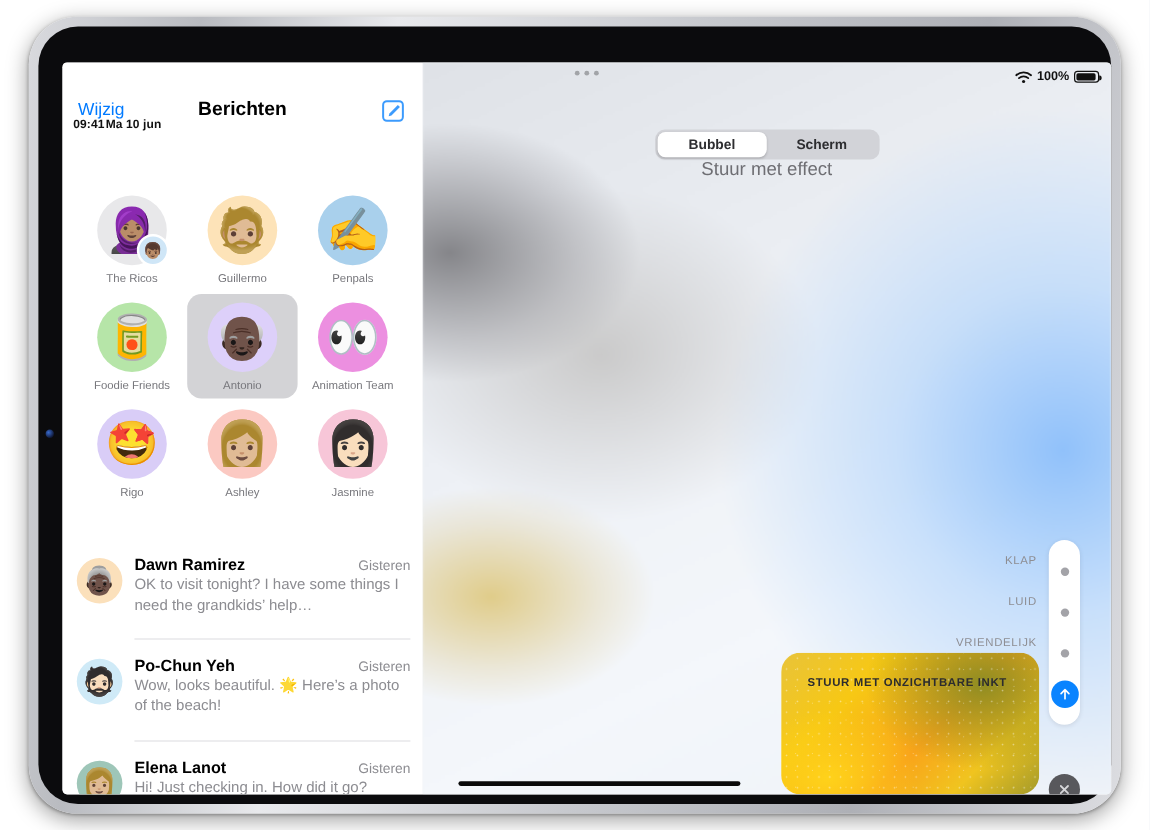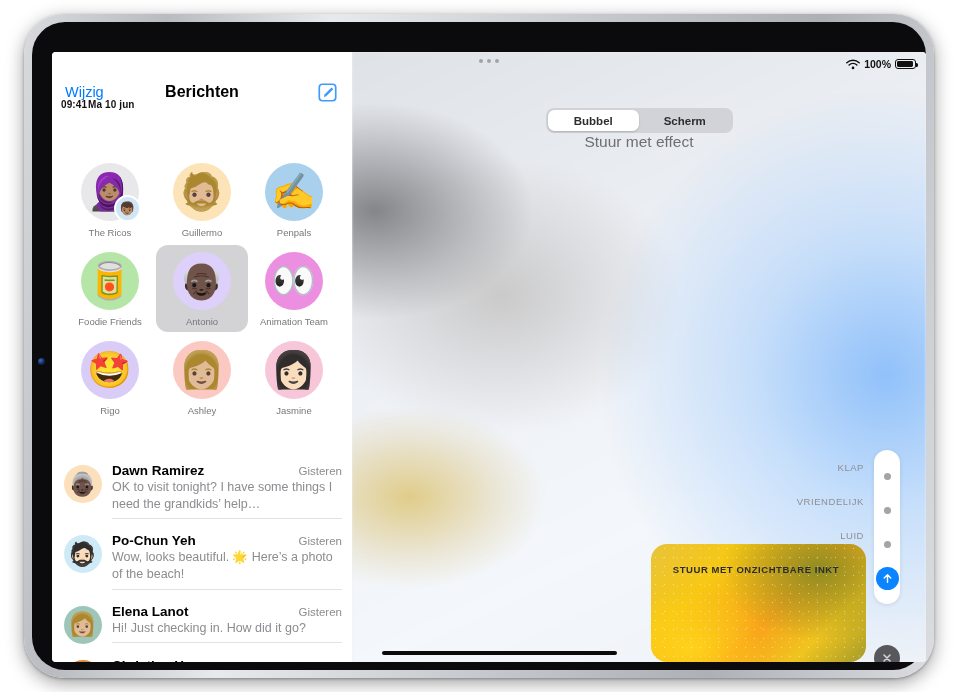--- a/index.html
+++ b/index.html
@@ -100,21 +100,21 @@
     border:2px solid #fff;display:flex;align-items:center;justify-content:center;font-size:13px;
   }
 
   
   #conversation-list{position:absolute;left:0;top:404px;width:300px;}
   .conv-row{display:flex;align-items:flex-start;padding:7px 10px 7px 12px;cursor:pointer;position:relative;}
   .conv-avatar{
     width:38px;height:38px;border-radius:50%;flex:0 0 38px;margin-top:2px;
     display:flex;align-items:center;justify-content:center;font-size:23px;overflow:hidden;
   }
-  .conv-body{flex:1;margin-left:10px;min-width:0;position:relative;padding-bottom:7px;}
+  .conv-body{flex:1;margin-left:10px;min-width:0;position:relative;padding-bottom:21px;}
   .conv-topline{display:flex;align-items:baseline;justify-content:space-between;gap:6px;}
   .conv-name{font-size:13.5px;font-weight:bold;color:#000;white-space:nowrap;}
   .conv-time{font-size:11.5px;color:#8c8c91;white-space:nowrap;flex:0 0 auto;}
   .conv-preview{font-size:12.5px;color:#8c8c91;line-height:1.33;margin-top:1px;}
   .conv-sep{position:absolute;left:0;right:0;bottom:0;height:1px;background:#e2e2e4;}
 
   
   #main-panel{
     position:absolute;left:300px;top:0;width:574px;height:610px;overflow:hidden;
     background:#eef0f4;
@@ -204,22 +204,22 @@
           </div>
           <div id="effect-title">Stuur met effect</div>
         </div>
 
         <div id="ink-preview">
           <div id="ink-speckle"></div>
         </div>
 
         <div id="effect-labels">
           <div class="eff-label">KLAP</div>
+          <div class="eff-label">LUID</div>
           <div class="eff-label">VRIENDELIJK</div>
-          <div class="eff-label">LUID</div>
           <div class="eff-label current">STUUR MET ONZICHTBARE INKT</div>
         </div>
 
         <div id="effect-rail">
           <div class="rail-dot">
               <i></i>
             </div>
           <div class="rail-dot">
               <i></i>
             </div>

